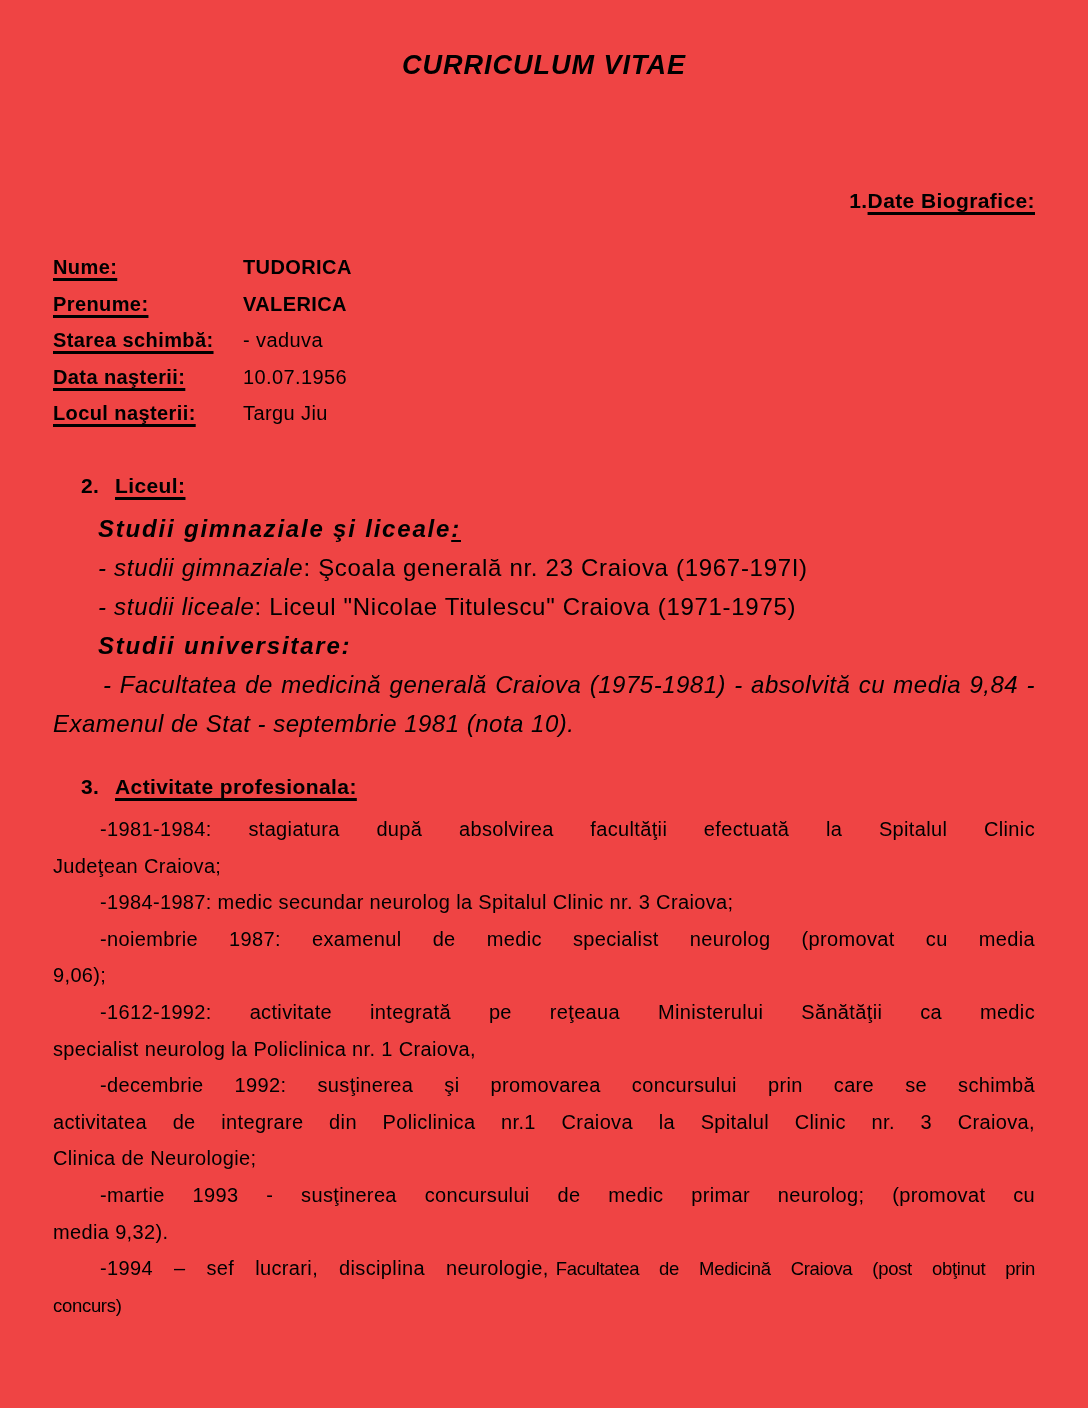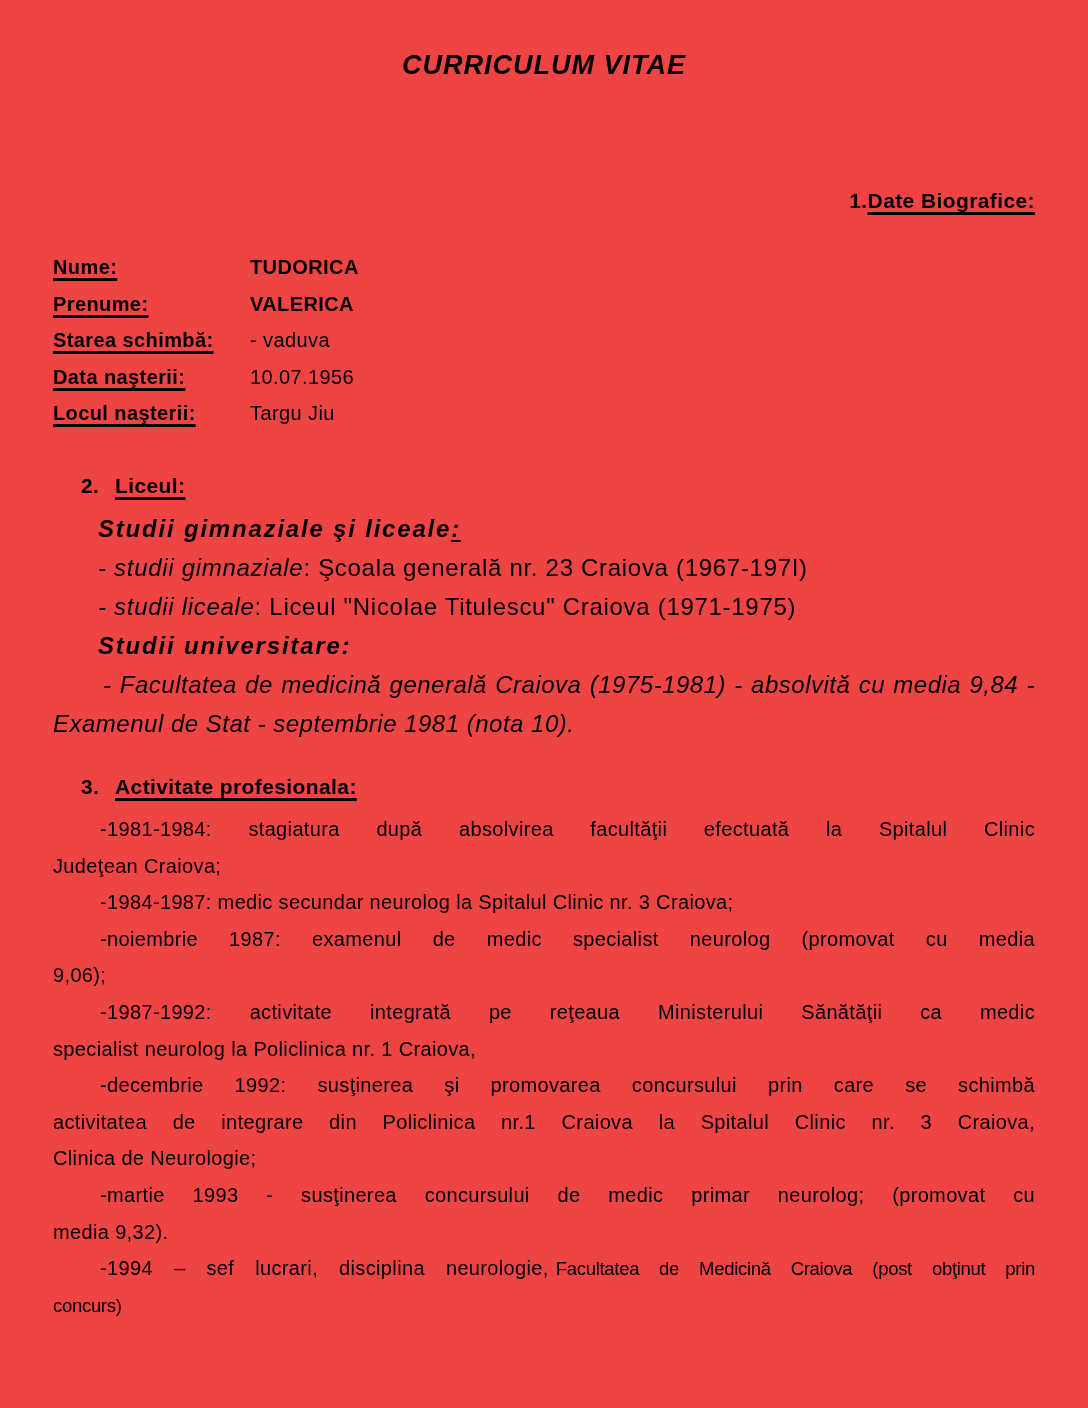--- a/index.html
+++ b/index.html
@@ -14,21 +14,21 @@
     letter-spacing: 1px; margin-top: 6px;
   }
   .sec-head { font-size: 21px; font-weight: bold; letter-spacing: 0.4px; }
   .sec-head .sec-num { display: inline-block; margin-left: 28px; width: 34px; }
   .sec-head .sec-title { text-decoration: underline; text-decoration-thickness: 2.5px; text-underline-offset: 4px; }
   .sh1 { margin-top: 108px; text-align: right; }
   .sh2 { margin-top: 42px; }
   .sh3 { margin-top: 32px; }
 
   .bio { margin-top: 36px; font-size: 20px; }
-  .bio-row { display: flex; line-height: 36.6px; gap: 7px; }
+  .bio-row { display: flex; line-height: 36.6px; }
   .bio-label {
     width: 190px; font-weight: bold; letter-spacing: 0.4px;
     text-decoration: underline; text-decoration-thickness: 2.5px; text-underline-offset: 4px;
   }
   .bio-row .empty { text-decoration: none; }
   .bio-value { letter-spacing: 0.4px; }
   .v-bold { font-weight: bold; }
 
   .studii { margin-top: 11px; font-size: 24px; line-height: 39px; }
   .sub-head {
@@ -104,21 +104,21 @@
 
   <div class="acts">
     <div class="jfull indent">-1981-1984: stagiatura după absolvirea facultăţii efectuată la Spitalul Clinic</div>
     <div>Judeţean Craiova;</div>
 
     <div class="indent">-1984-1987: medic secundar neurolog la Spitalul Clinic nr. 3 Craiova;</div>
 
     <div class="jfull indent">-noiembrie 1987: examenul de medic specialist neurolog (promovat cu media</div>
     <div>9,06);</div>
 
-    <div class="jfull indent">-1987-1992: activitate integrată pe reţeaua Ministerului Sănătăţii ca medic</div>
+    <div class="jfull indent">-1612-1992: activitate integrată pe reţeaua Ministerului Sănătăţii ca medic</div>
     <div>specialist neurolog la Policlinica nr. 1 Craiova,</div>
 
     <div class="jfull indent">-decembrie 1992: susţinerea şi promovarea concursului prin care se schimbă</div>
     <div class="jfull">activitatea de integrare din Policlinica nr.1 Craiova la Spitalul Clinic nr. 3 Craiova,</div>
     <div>Clinica de Neurologie;</div>
 
     <div class="jfull indent">-martie 1993 - susţinerea concursului de medic primar neurolog; (promovat cu</div>
     <div>media 9,32).</div>
 
     <div class="jfull indent">

